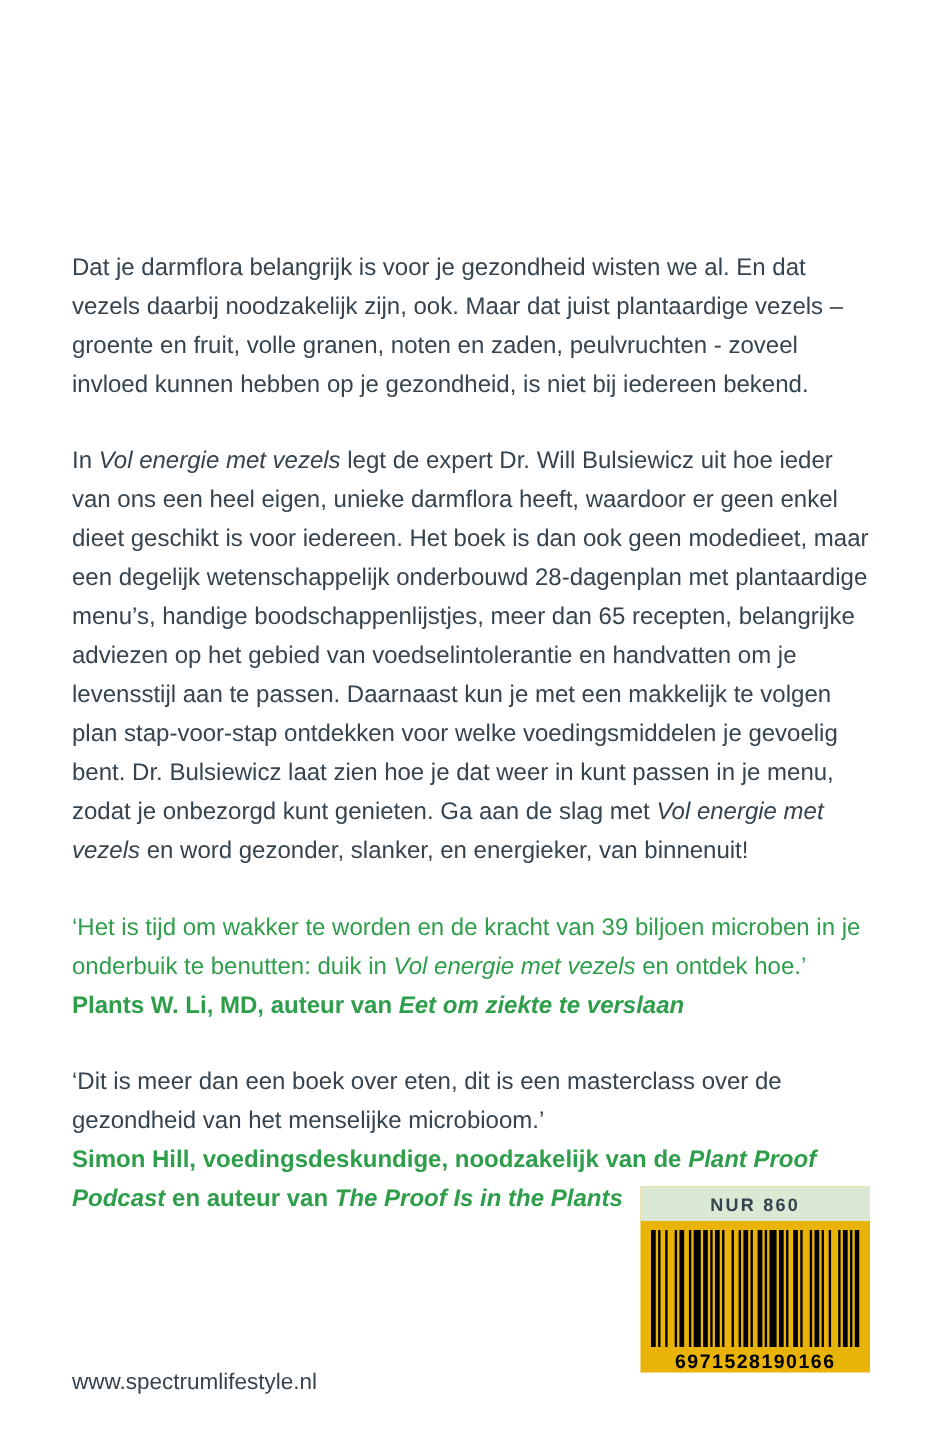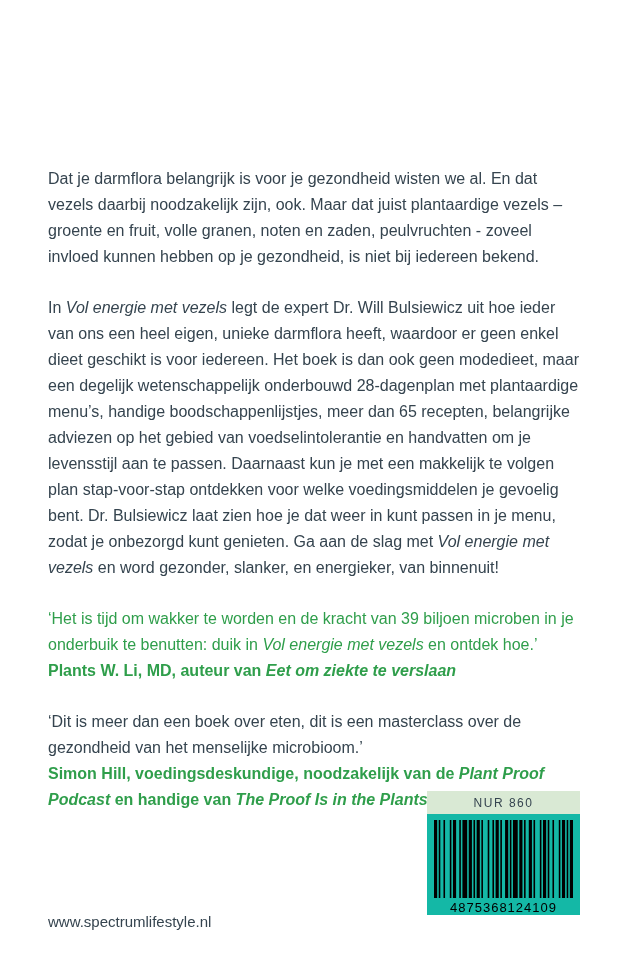--- a/index.html
+++ b/index.html
@@ -39,21 +39,22 @@
   .website{
     position:absolute;
     left:48px;bottom:30px;
     font-size:15px;
     color:var(--dark);
   }
   .barcode-block{
     position:absolute;
     right:47px;bottom:45px;
     width:153px;
-    background:#14b8a6;
+    background:#eab308;
+    font-weight:bold;
   }
   .nur-band{
     background:var(--nur-bg);
     text-align:center;
     font-size:12px;
     letter-spacing:1.5px;
     padding:5px 0 4px 0;
     color:var(--dark);
   }
   .bars{
@@ -80,21 +81,21 @@
     <p><span>Dat je darmflora belangrijk is voor je gezondheid wisten we al. En dat vezels daarbij noodzakelijk zijn, ook. Maar dat juist plantaardige vezels – groente en fruit, volle granen, noten en zaden, peulvruchten -  zoveel invloed kunnen hebben op je gezondheid, is niet bij iedereen bekend.</span></p>
     <p><span>In </span><span class="it">Vol energie met vezels</span><span> legt de expert Dr. Will Bulsiewicz uit hoe ieder van ons een heel eigen, unieke darmflora heeft, waardoor er geen enkel dieet geschikt is voor iedereen. Het boek is dan ook geen modedieet, maar een degelijk wetenschappelijk onderbouwd 28-dagenplan met plantaardige menu’s, handige boodschappenlijstjes, meer dan 65 recepten, belangrijke adviezen op het gebied van voedselintolerantie en handvatten om je levensstijl aan te passen. Daarnaast kun je met een makkelijk te volgen plan stap-voor-stap ontdekken voor welke voedingsmiddelen je gevoelig bent. Dr. Bulsiewicz laat zien hoe je dat weer in kunt passen in je menu, zodat je onbezorgd kunt genieten. Ga aan de slag met </span><span class="it">Vol energie met vezels</span><span> en word gezonder, slanker, en energieker, van binnenuit!</span></p>
 
     <div class="quote-block">
       <div class="green-text"><span>‘Het is tijd om wakker te worden en de kracht van 39 biljoen microben in je onderbuik te benutten: duik in </span><span class="it">Vol energie met vezels</span><span> en ontdek hoe.’</span></div>
       <div class="attr"><span>Plants W. Li, MD, auteur van </span><span class="it">Eet om ziekte te verslaan</span></div>
     </div>
 
     <div class="quote-block">
       <div><span>‘Dit is meer dan een boek over eten, dit is een masterclass over de gezondheid van het menselijke microbioom.’</span></div>
-      <div class="attr"><span>Simon Hill, voedingsdeskundige, noodzakelijk van de </span><span class="it">Plant Proof Podcast</span><span> en handige van </span><span class="it">The Proof Is in the Plants</span></div>
+      <div class="attr"><span>Simon Hill, voedingsdeskundige, noodzakelijk van de </span><span class="it">Plant Proof Podcast</span><span> en auteur van </span><span class="it">The Proof Is in the Plants</span></div>
     </div>
   </div>
 
   <div class="website">www.spectrumlifestyle.nl</div>
 
   <div class="barcode-block">
     <div class="nur-band">NUR 860</div>
     <svg class="bars" preserveAspectRatio="none" viewBox="0 0 88 100">
         <rect x="0" y="0" width="2" height="100"></rect>
         <rect x="3" y="0" width="1" height="100"></rect>
@@ -120,16 +121,16 @@
         <rect x="63" y="0" width="1" height="100"></rect>
         <rect x="67" y="0" width="1" height="100"></rect>
         <rect x="69" y="0" width="2" height="100"></rect>
         <rect x="72" y="0" width="1" height="100"></rect>
         <rect x="75" y="0" width="1" height="100"></rect>
         <rect x="79" y="0" width="1" height="100"></rect>
         <rect x="81" y="0" width="2" height="100"></rect>
         <rect x="84" y="0" width="1" height="100"></rect>
         <rect x="86" y="0" width="2" height="100"></rect>
       </svg>
-    <div class="ean-number">4875368124109</div>
+    <div class="ean-number">6971528190166</div>
   </div>
 
 </div>
 
 </body></html>

